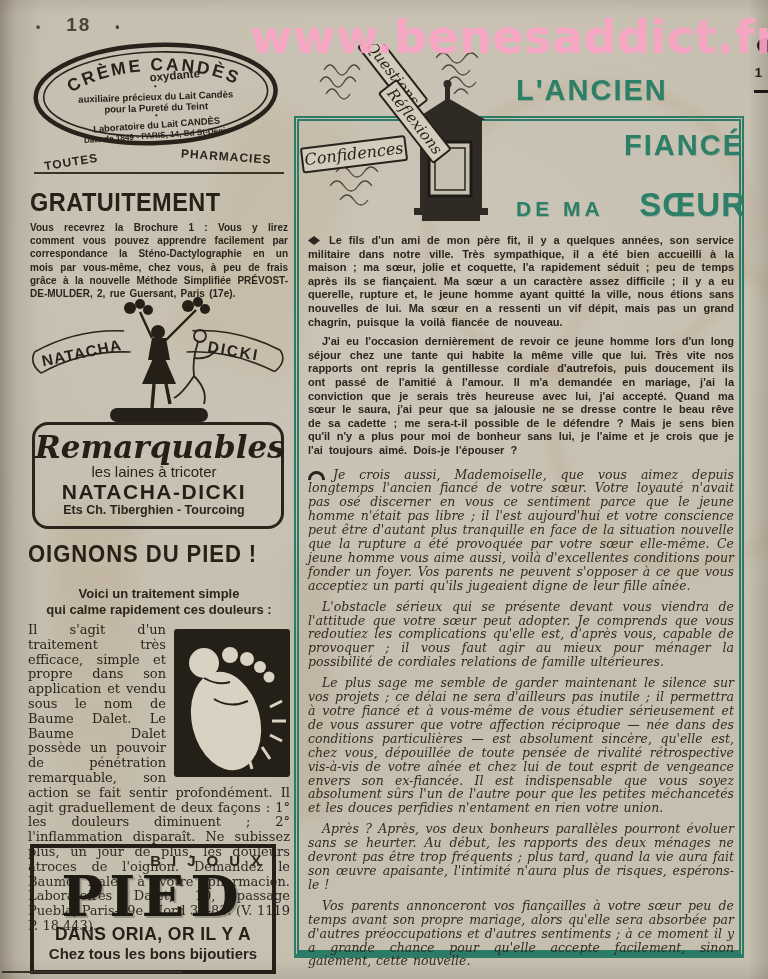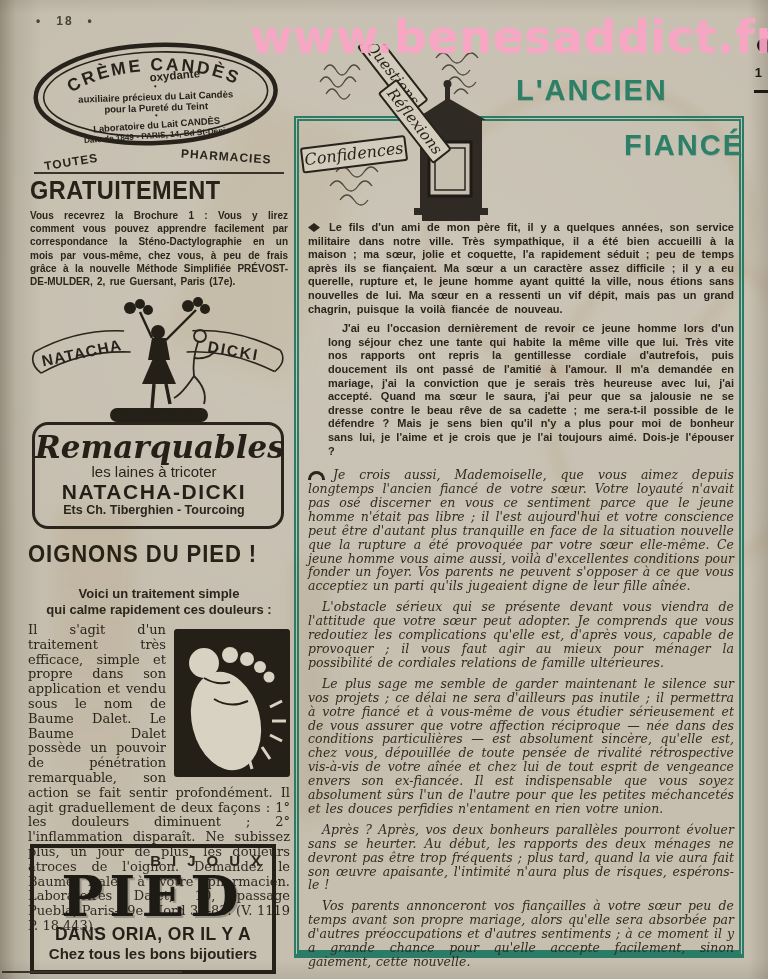--- a/index.html
+++ b/index.html
@@ -19,32 +19,32 @@
   .stain-arc1{left:420px;top:80px;width:310px;height:270px;border:14px solid rgba(164,116,62,0.11);border-radius:50%;filter:blur(5px);transform:rotate(-15deg);}
   .stain-arc2{left:545px;top:250px;width:260px;height:300px;border:12px solid rgba(164,116,62,0.13);border-radius:50%;filter:blur(6px);}
   .stain-col{left:55px;top:510px;width:80px;height:370px;background:linear-gradient(rgba(164,120,60,0.12), rgba(164,120,60,0.04));filter:blur(9px);}
   .stain-top{left:200px;top:110px;width:130px;height:260px;background:rgba(170,130,70,0.10);filter:blur(12px);transform:rotate(18deg);}
   .stain-mid{left:290px;top:560px;width:40px;height:260px;background:rgba(150,110,60,0.10);filter:blur(8px);}
 
   .z{position:absolute;z-index:2;}
 
   
   .pagenum{left:36px;top:14px;font-size:12px;font-weight:700;letter-spacing:2px;color:#4a433a;}
-  .pagenum .num{margin:0 14px;font-size:12px;}
+  .pagenum .num{margin:0 24px;font-size:19px;}
 
   
   .candes{left:30px;top:42px;width:252px;transform:rotate(-2deg);}
   .candes-foot{display:flex;justify-content:space-between;padding:0 12px;margin-top:2px;
     font-weight:700;font-size:12px;letter-spacing:1px;color:#2a241c;}
   .candes-foot .l{transform:rotate(-7deg);}
   .candes-foot .r{transform:rotate(6deg);}
   .rule1{left:34px;top:172px;width:250px;height:2px;background:#3a332a;}
 
   
-  .gratuit{left:30px;top:176px;width:258px;}
+  .gratuit{left:30px;top:188px;width:258px;}
   .gratuit h2{margin:0;font-size:25px;font-weight:700;letter-spacing:0.5px;transform:scaleX(0.94);transform-origin:left;white-space:nowrap;color:#272118;}
   .gratuit p{margin:4px 0 0 0;font-size:10px;line-height:13.2px;font-weight:700;text-align:justify;word-spacing:1.5px;color:#2b251c;}
 
   
   .natacha{left:28px;top:296px;width:260px;}
   .nat-box{margin:-4px 4px 0 4px;border:3px solid #2a241c;border-radius:16px;padding:6px 8px 8px 0;text-align:center;}
   .nat-script{font-family:"DejaVu Serif", serif;font-style:italic;font-weight:700;font-size:31px;line-height:32px;color:#241f17;}
   .nat-l1{font-size:15px;line-height:17px;font-weight:400;color:#2a241c;}
   .nat-l2{font-size:21px;line-height:23px;font-weight:700;letter-spacing:1.5px;color:#241f17;}
   .nat-l3{font-size:12.5px;line-height:15px;font-weight:700;color:#2a241c;}
@@ -67,23 +67,23 @@
   
   .frame{left:294px;top:116px;width:450px;height:842px;border:5px double #2b7c66;border-bottom:8px solid #2b7c66;box-sizing:border-box;}
   .illus{left:296px;top:44px;z-index:3;}
   .titleblock{left:516px;top:74px;width:230px;color:#2e7f67;z-index:3;text-shadow:0.5px 0.5px 0 rgba(46,127,103,0.35);}
   .t1{font-size:29px;font-weight:700;letter-spacing:2px;}
   .t2{font-size:29px;font-weight:700;letter-spacing:2px;text-align:right;margin-top:22px;padding-right:2px;}
   .t3{margin-top:24px;display:flex;justify-content:space-between;align-items:baseline;}
   .t3a{font-size:21px;font-weight:700;letter-spacing:4px;}
   .t3b{font-size:33px;font-weight:700;letter-spacing:1px;}
 
-  .articlebody{left:308px;top:221px;width:426px;z-index:3;}
+  .articlebody{left:308px;top:234px;width:426px;z-index:3;}
   .q{margin:0 0 6px 0;font-size:11px;line-height:13.6px;font-weight:700;text-align:justify;word-spacing:3px;color:#2b251d;}
-  .q.indent{text-indent:14px;margin-left:20px;}
+  .q.indent{text-indent:14px;}
   .a{margin:0 0 7px 0;font-family:"DejaVu Serif", serif;font-style:italic;font-size:12.5px;line-height:13.9px;text-align:justify;word-spacing:1px;color:#332b22;text-indent:14px;}
   .a.first{text-indent:0;}
   .diamond{display:inline-block;width:12px;height:9px;background:#2b251d;clip-path:polygon(50% 0,100% 50%,50% 100%,0 50%);margin-right:9px;vertical-align:-1px;}
   .arcmark{display:inline-block;width:17px;height:9px;border:3.2px solid #2b251d;border-bottom:none;border-radius:17px 17px 0 0;box-sizing:border-box;margin-right:8px;vertical-align:-1px;}
 
   
   .watermark{left:250px;top:10px;z-index:9;font-family:"DejaVu Sans", sans-serif;font-weight:700;
     font-size:46px;letter-spacing:0.5px;color:#fba4c5;white-space:nowrap;opacity:0.92;}
   .edgeart{right:0;top:38px;z-index:2;width:18px;text-align:right;color:#1c1814;}
   .edgeart .c{width:15px;height:15px;border-radius:50%;background:#1c1814;margin-left:auto;margin-right:-4px;}
@@ -268,20 +268,24 @@
     </g>
     <g transform="rotate(-7 60 110)">
       <rect x="6" y="98" width="104" height="24" rx="2" fill="#d3ccbc" stroke="#27221b" stroke-width="2"></rect>
       <text x="58" y="115" font-size="16" text-anchor="middle" font-family="DejaVu Serif, serif" font-style="italic">Confidences</text>
     </g>
   </svg>
 
   <div class="z titleblock">
     <div class="t1">L'ANCIEN</div>
     <div class="t2">FIANCÉ</div>
+    <div class="t3">
+      <span class="t3a">DE MA</span>
+      <span class="t3b">SŒUR</span>
+    </div>
   </div>
 
   <div class="z articlebody">
     <p class="q"><span class="diamond"></span><span>Le fils d'un ami de mon père fit, il y a quelques années, son service militaire dans notre ville. Très sympathique, il a été bien accueilli à la maison ; ma sœur, jolie et coquette, l'a rapidement séduit ; peu de temps après ils se fiançaient. Ma sœur a un caractère assez difficile ; il y a eu querelle, rupture et, le jeune homme ayant quitté la ville, nous étions sans nouvelles de lui. Ma sœur en a ressenti un vif dépit, mais pas un grand chagrin, puisque la voilà fiancée de nouveau.</span></p>
     <p class="q indent"><span>J'ai eu l'occasion dernièrement de revoir ce jeune homme lors d'un long séjour chez une tante qui habite la même ville que lui. Très vite nos rapports ont repris la gentillesse cordiale d'autrefois, puis doucement ils ont passé de l'amitié à l'amour. Il m'a demandée en mariage, j'ai la conviction que je serais très heureuse avec lui, j'ai accepté. Quand ma sœur le saura, j'ai peur que sa jalousie ne se dresse contre le beau rêve de sa cadette ; me sera-t-il possible de le défendre ? Mais je sens bien qu'il n'y a plus pour moi de bonheur sans lui, je l'aime et je crois que je l'ai toujours aimé. Dois-je l'épouser ?</span></p>
     <p class="a first" style="margin-top:10px"><span class="arcmark"></span><span>Je crois aussi, Mademoiselle, que vous aimez depuis longtemps l'ancien fiancé de votre sœur. Votre loyauté n'avait pas osé discerner en vous ce sentiment parce que le jeune homme n'était pas libre ; il l'est aujourd'hui et votre conscience peut être d'autant plus tranquille en face de la situation nouvelle que la rupture a été provoquée par votre sœur elle-même. Ce jeune homme vous aime aussi, voilà d'excellentes conditions pour fonder un foyer. Vos parents ne peuvent s'opposer à ce que vous acceptiez un parti qu'ils jugeaient digne de leur fille aînée.</span></p>
     <p class="a"><span>L'obstacle sérieux qui se présente devant vous viendra de l'attitude que votre sœur peut adopter. Je comprends que vous redoutiez les complications qu'elle est, d'après vous, capable de provoquer ; il vous faut agir au mieux pour ménager la possibilité de cordiales relations de famille ultérieures.</span></p>
     <p class="a"><span>Le plus sage me semble de garder maintenant le silence sur vos projets ; ce délai ne sera d'ailleurs pas inutile ; il permettra à votre fiancé et à vous-même de vous étudier sérieusement et de vous assurer que votre affection réciproque — née dans des conditions particulières — est absolument sincère, qu'elle est, chez vous, dépouillée de toute pensée de rivalité rétrospective vis-à-vis de votre aînée et chez lui de tout esprit de vengeance envers son ex-fiancée. Il est indispensable que vous soyez absolument sûrs l'un de l'autre pour que les petites méchancetés et les douces perfidies n'entament en rien votre union.</span></p>
     <p class="a"><span>Après ? Après, vos deux bonheurs parallèles pourront évoluer sans se heurter. Au début, les rapports des deux ménages ne devront pas être trop fréquents ; plus tard, quand la vie aura fait son œuvre apaisante, l'intimité n'aura plus de risques, espérons-le !</span></p>
     <p class="a"><span>Vos parents annonceront vos fiançailles à votre sœur peu de temps avant son propre mariage, alors qu'elle sera absorbée par d'autres préoccupations et d'autres sentiments ; à ce moment il y a grande chance pour qu'elle accepte facilement, sinon gaiement, cette nouvelle.</span></p>

